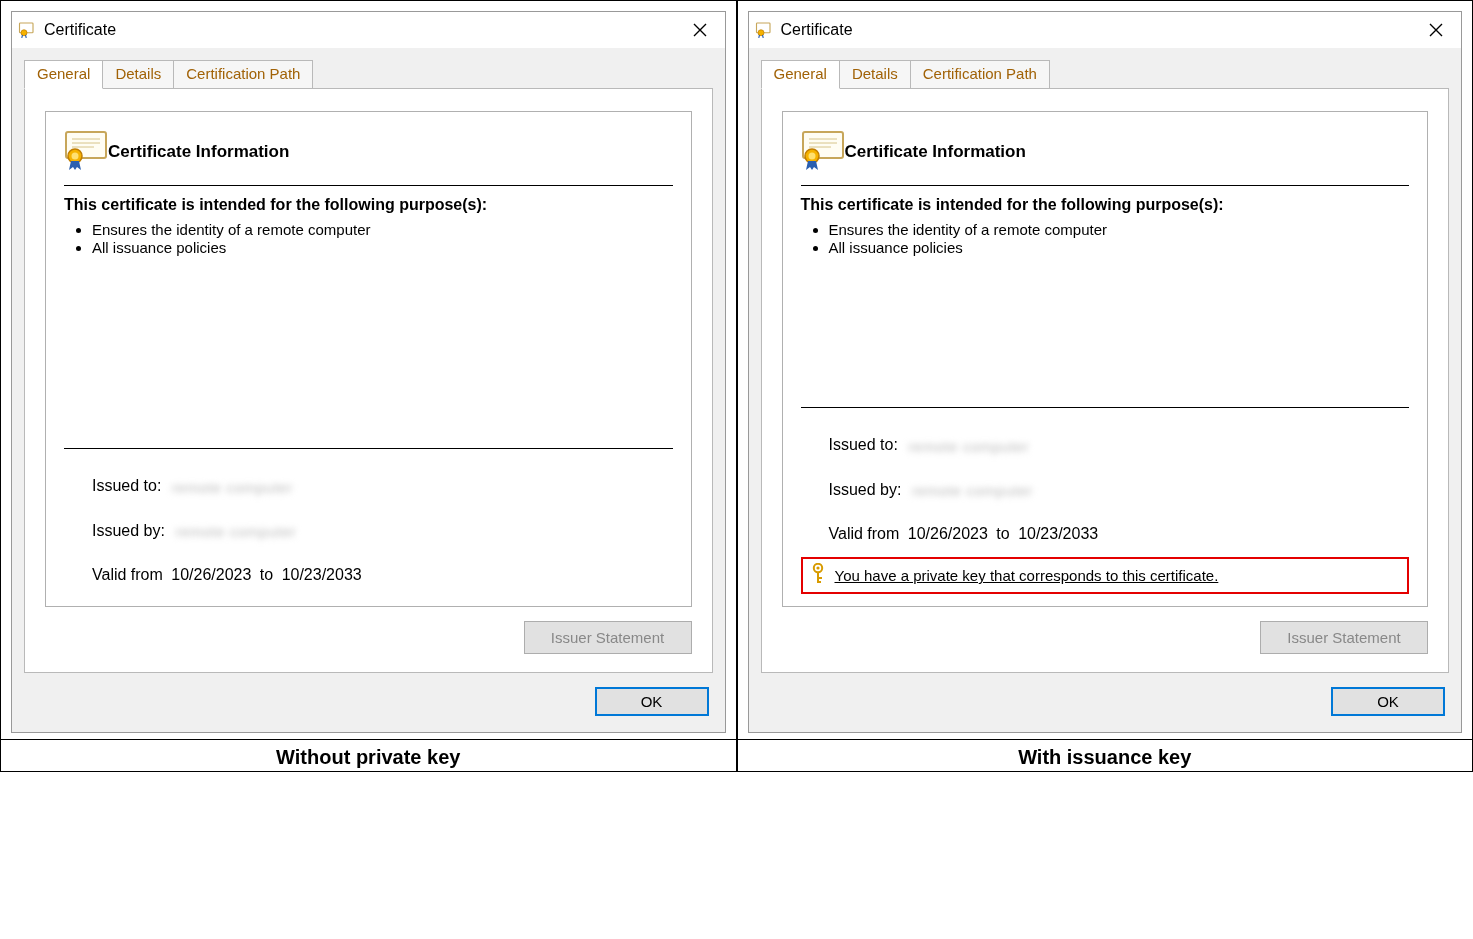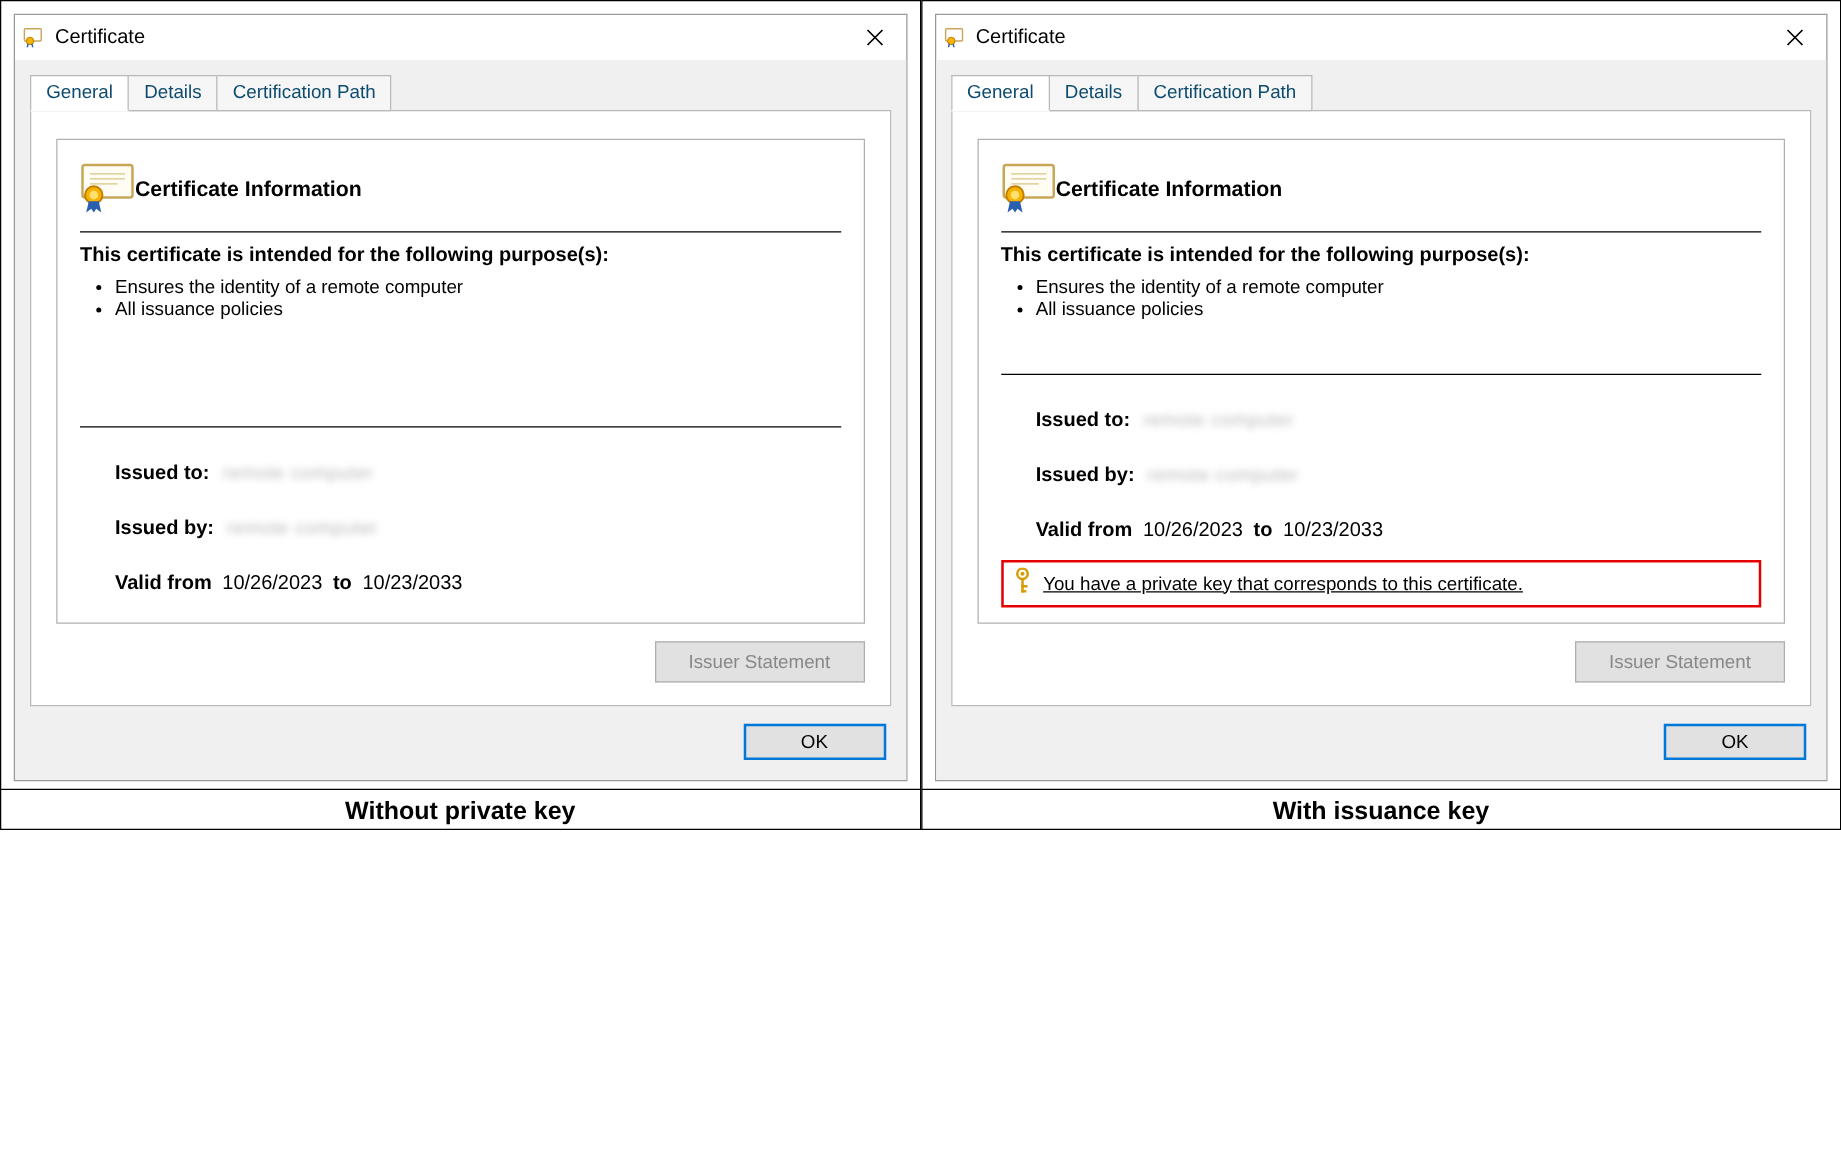--- a/index.html
+++ b/index.html
@@ -30,21 +30,21 @@
     border-top: none;
     width: 50%;
   }
   .captions { display: flex; width: 1473px; }
   
   .window {
     border: 1px solid #999;
     background: #fff;
     display: flex;
     flex-direction: column;
-    height: 614px;
+    height: 722px;
   }
   .titlebar {
     display: flex;
     align-items: center;
     padding: 4px 6px;
     gap: 8px;
   }
   .titlebar .title {
     flex: 1;
     font-size: 16px;
@@ -69,21 +69,21 @@
     position: relative;
     z-index: 2;
   }
   .tab {
     padding: 4px 12px 6px 12px;
     border: 1px solid #b9b9b9;
     background: #f6f6f6;
     font-size: 15px;
     cursor: pointer;
     margin-right: -1px;
-    color: #0c4a6e;
+    color: #a16207;
   }
   .tab.active {
     background: #fff;
     border-bottom: 1px solid #fff;
     position: relative;
     top: 0;
   }
   .tabpanel {
     flex:1;
     background:#fff;
@@ -114,21 +114,21 @@
   ul.purposes {
     margin: 2px 0 0 6px;
     padding-left: 22px;
   }
   ul.purposes li { margin: 1px 0; font-size:15px; }
   .spacer { flex:1; }
   .rule { border-top:1px solid #000; margin-top:10px; }
   .issue-block { padding: 18px 0 0 28px; }
   .row { margin: 10px 0 26px 0; font-size:16px; }
   .row.last { margin-bottom: 10px; }
-  .row .lab { font-weight:700; }
+  .row .lab { font-weight:400; }
   .blurred {
     display:inline-block;
     color: #bbb;
     filter: blur(3px);
     letter-spacing: 0.5px;
     font-size:15px;
     vertical-align: middle;
     margin-left: 6px;
   }
   .privbox {

